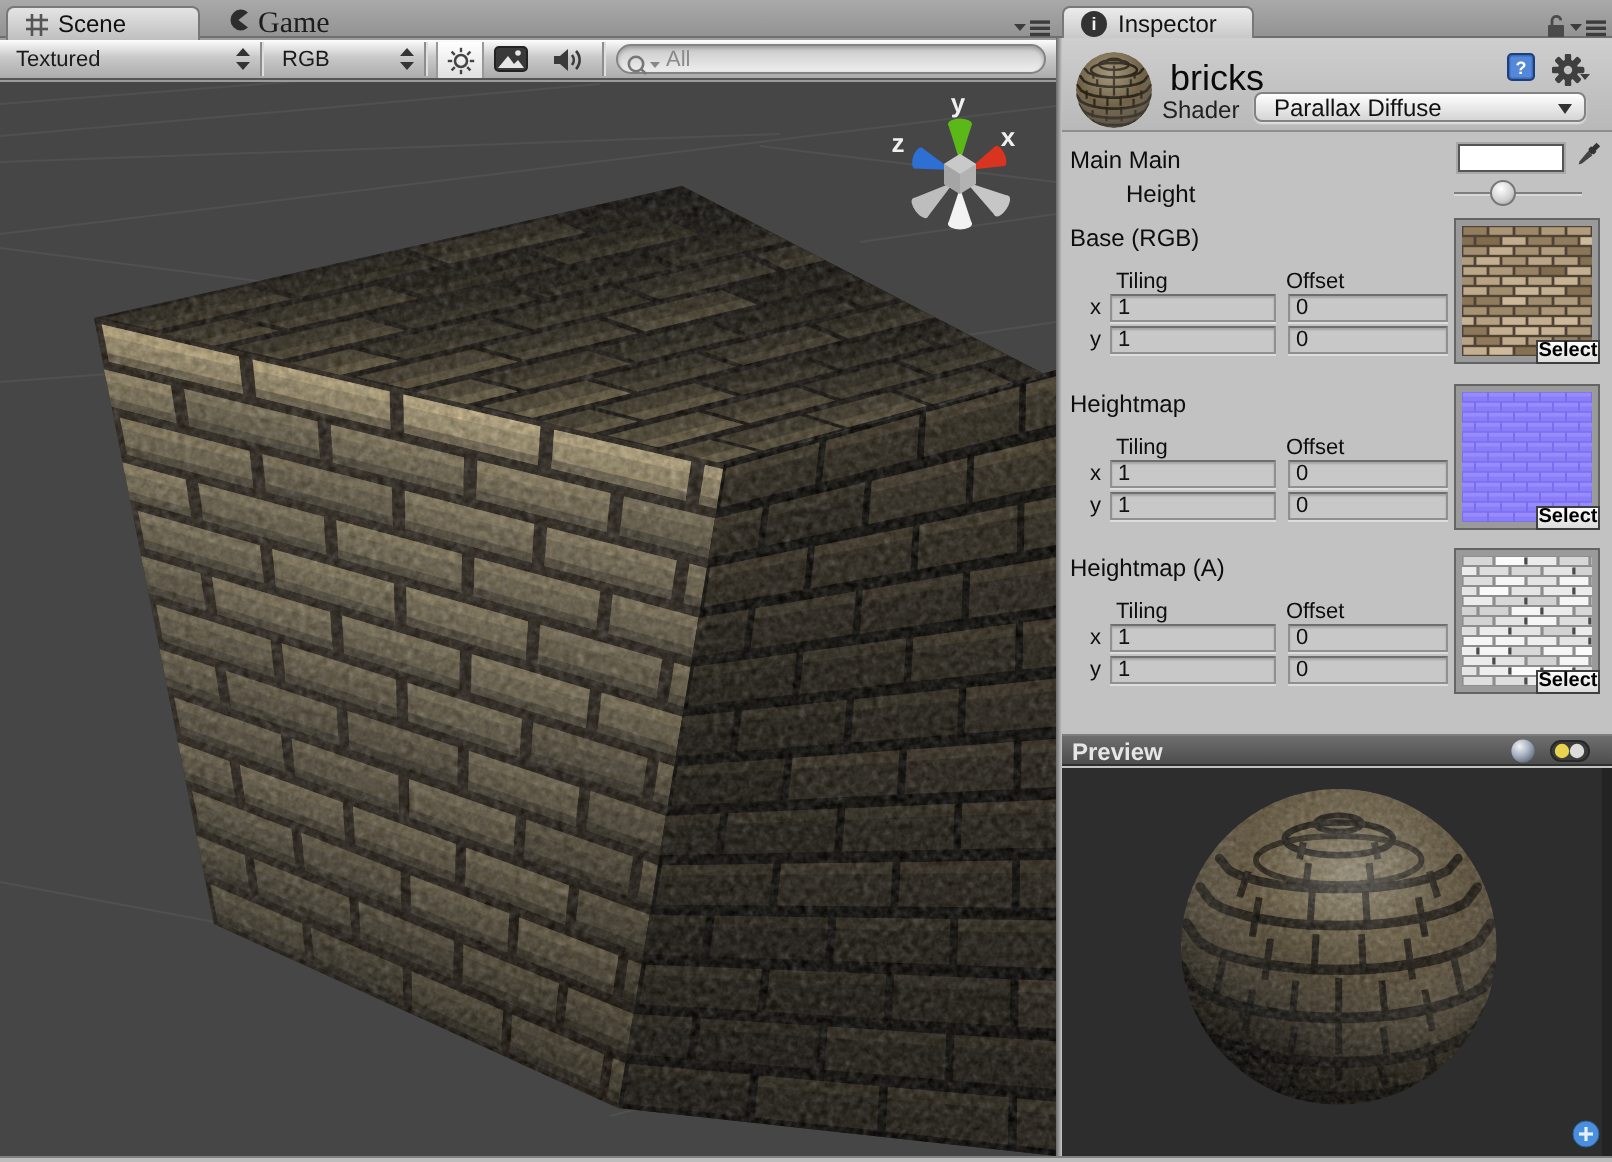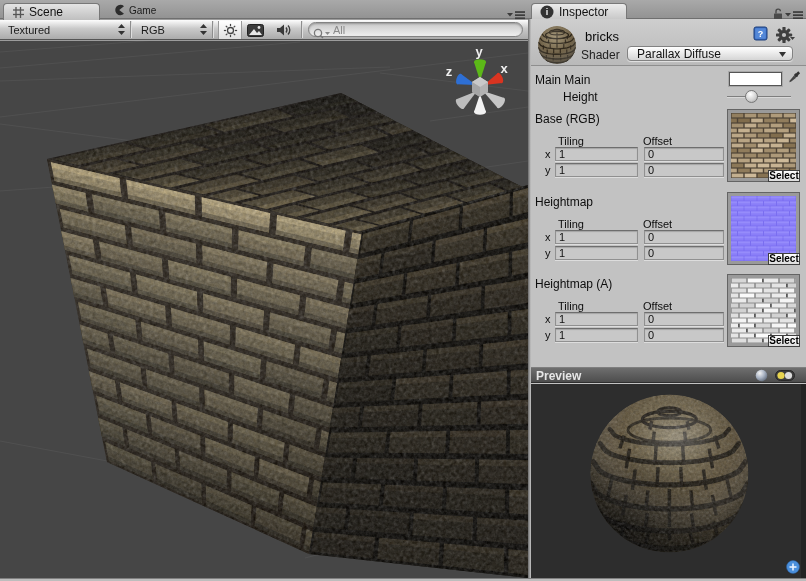--- a/index.html
+++ b/index.html
@@ -67,21 +67,21 @@
           <g stroke="#555" stroke-width="1.3" fill="none">
             <line x1="4" y1="1" x2="4" y2="12"></line>
             <line x1="8.5" y1="1" x2="8.5" y2="12"></line>
             <line x1="1" y1="4" x2="12" y2="4"></line>
             <line x1="1" y1="8.5" x2="12" y2="8.5"></line>
           </g>
         </svg>
       </span>
       <span class="tabtxt">Scene</span>
     </div>
-<div class="abs" style="left:113px; top:4px; display:flex; align-items:center; font-size:10px; color:#1c1c1c;"><span style="margin-right:4px; display:flex;">
+<div class="abs" style="left:113px; top:4px; display:flex; font-size:15px; color:#1c1c1c;font-family:Liberation Serif, serif;"><span style="margin-right:4px; display:flex;">
         <svg width="12" height="12">
           <path d="M11 2.2 A5.2 5.2 0 1 0 11 9.8 L6.2 6 Z" fill="#2d2d2d"></path>
         </svg>
       </span>Game</div>
 <div class="abs" style="left:507px; top:7px;"><svg width="19" height="12">
         <polygon points="0,4 6,4 3,7.5" fill="#3c3c3c"></polygon>
         <g fill="#3c3c3c">
           <rect x="8" y="2.2" width="10" height="1.7"></rect>
           <rect x="8" y="5.3" width="10" height="1.7"></rect>
           <rect x="8" y="8.4" width="10" height="1.7"></rect>
@@ -682,21 +682,21 @@
               <line x1="9.8" y1="4.4" x2="9.8" y2="8.6" stroke="#241d12" stroke-width="1.1" opacity="0.9"></line>
               <line x1="-10.7" y1="10.0" x2="-10.7" y2="13.6" stroke="#241d12" stroke-width="1.1" opacity="0.9"></line>
               <line x1="-3.6" y1="8.7" x2="-3.6" y2="12.3" stroke="#241d12" stroke-width="1.1" opacity="0.9"></line>
               <line x1="3.6" y1="8.7" x2="3.6" y2="12.3" stroke="#241d12" stroke-width="1.1" opacity="0.9"></line>
               <line x1="10.7" y1="10.0" x2="10.7" y2="13.6" stroke="#241d12" stroke-width="1.1" opacity="0.9"></line>
               <line x1="-3.8" y1="13.2" x2="-3.8" y2="15.6" stroke="#241d12" stroke-width="1.1" opacity="0.9"></line>
               <line x1="3.8" y1="13.2" x2="3.8" y2="15.6" stroke="#241d12" stroke-width="1.1" opacity="0.9"></line>
               <circle cx="0" cy="0" r="19" fill="url(#msshade)"></circle>
             </g>
           </svg></div>
-    <div class="abs" style="left:54px; top:10px; font-size:13px; color:#0a0a0a;">bricks</div>
+    <div class="abs" style="left:54px; top:10px; font-size:18px; color:#0a0a0a;">bricks</div>
     <div class="abs" style="left:50px; top:29px; font-size:12px; color:#222;">Shader</div>
     <div class="aquadd" style="left:96px; top:27px; width:166px; height:15px;">
       <span class="abs" style="left:9px; top:0px; line-height:14px;">Parallax Diffuse</span>
       <svg class="abs" style="right:5px; top:5px;" width="8" height="6">
             <polygon points="0,0 7,0 3.5,5" fill="#333"></polygon>
           </svg>
     </div>
     <div class="abs" style="left:222px; top:7px;"><svg width="16" height="15">
             <rect x="1" y="1" width="13" height="13" rx="2" fill="#3a6bbf" stroke="#1d3f7a"></rect>
             <rect x="2.2" y="2.2" width="10.6" height="10.6" rx="1" fill="#5488d8"></rect>

